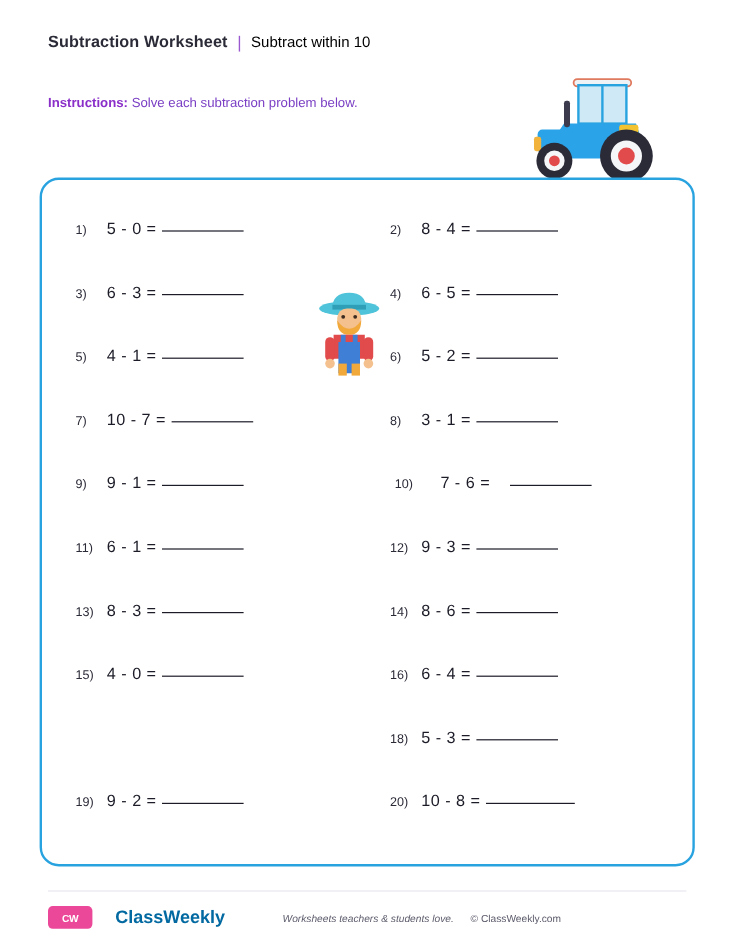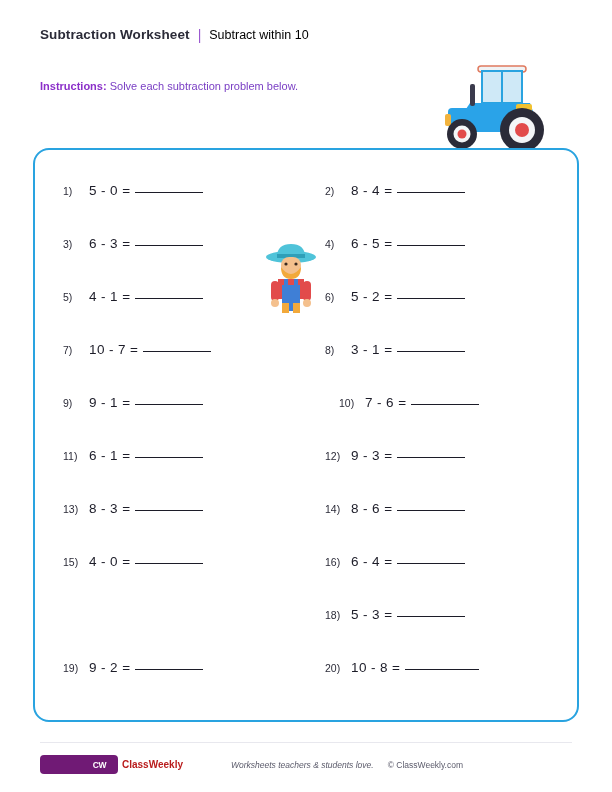--- a/index.html
+++ b/index.html
@@ -146,35 +146,34 @@
     left: 40px;
     top: 755px;
     width: 532px;
     display: flex;
     align-items: center;
   }
   .logo-badge {
     width: 37px;
     height: 19px;
     border-radius: 4px;
-    background: #701a75;
+    background: #ec4899;
     color: #fff;
     font-size: 8.5px;
     font-weight: bold;
     display: flex;
     align-items: center;
     justify-content: center;
     letter-spacing: -0.3px;
-    padding-left: 41px;
   }
   .logo-text {
-    margin-left: 4px;
-    font-size: 10px;
+    margin-left: 19px;
+    font-size: 15px;
     font-weight: bold;
-    color: #b91c1c;
+    color: #0369a1;
   }
   .footer-tag {
     margin-left: 48px;
     font-size: 8.5px;
     color: #5b5b6b;
     font-style: italic;
   }
   .footer-copy {
     margin-left: 14px;
     font-size: 8.5px;
@@ -269,21 +268,21 @@
         <span class="p-num">8)</span>
         <span class="p-expr">3 - 1 =</span>
         <span class="p-line"></span>
       </div>
 
       <div class="problem" style="left:28px; top:245px;">
         <span class="p-num">9)</span>
         <span class="p-expr">9 - 1 =</span>
         <span class="p-line"></span>
       </div>
-      <div class="problem" style="left:304px; top:245px;">
+      <div class="problem" style="left:294px; top:245px;gap:12px;">
         <span class="p-num">10)</span>
         <span class="p-expr">7 - 6 =</span>
         <span class="p-line"></span>
       </div>
 
       <div class="problem" style="left:28px; top:298px;justify-content:flex-end;">
         <span class="p-num">11)</span>
         <span class="p-expr">6 - 1 =</span>
         <span class="p-line"></span>
       </div>

